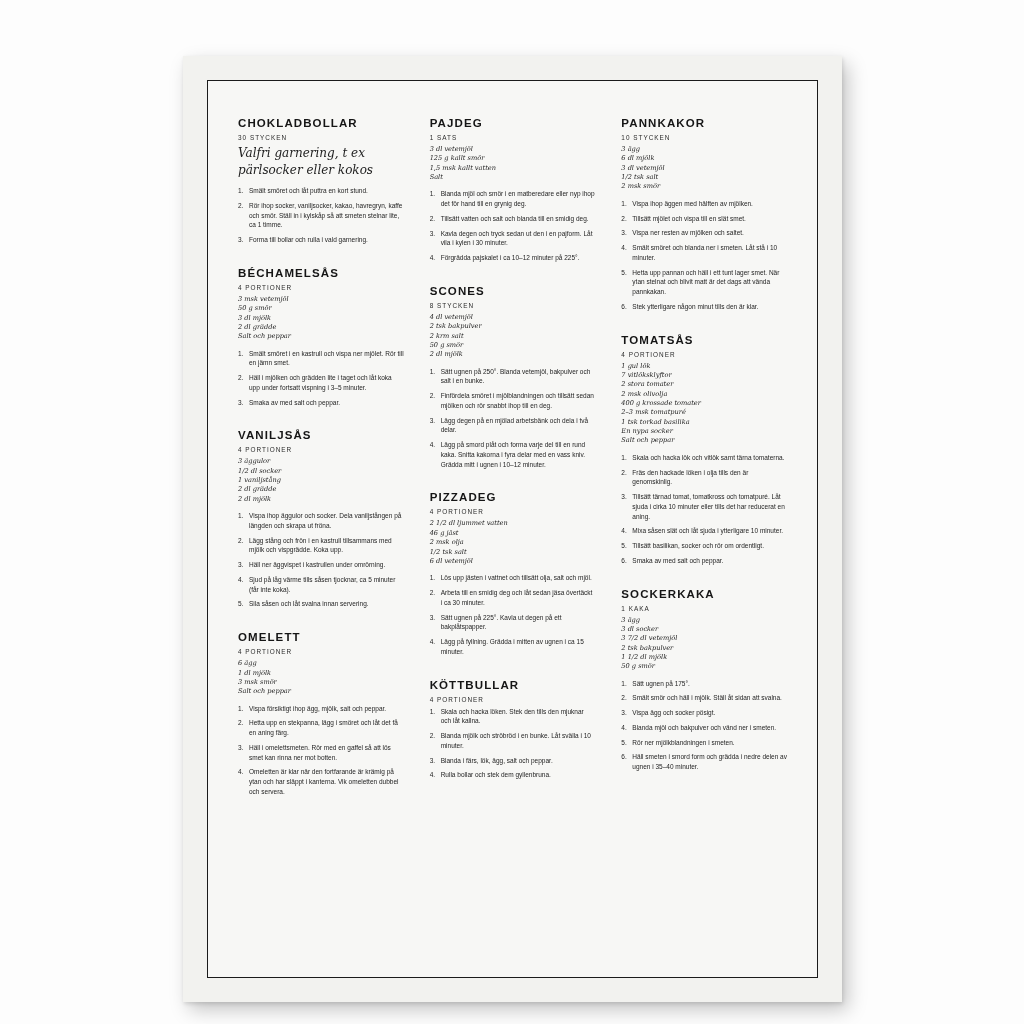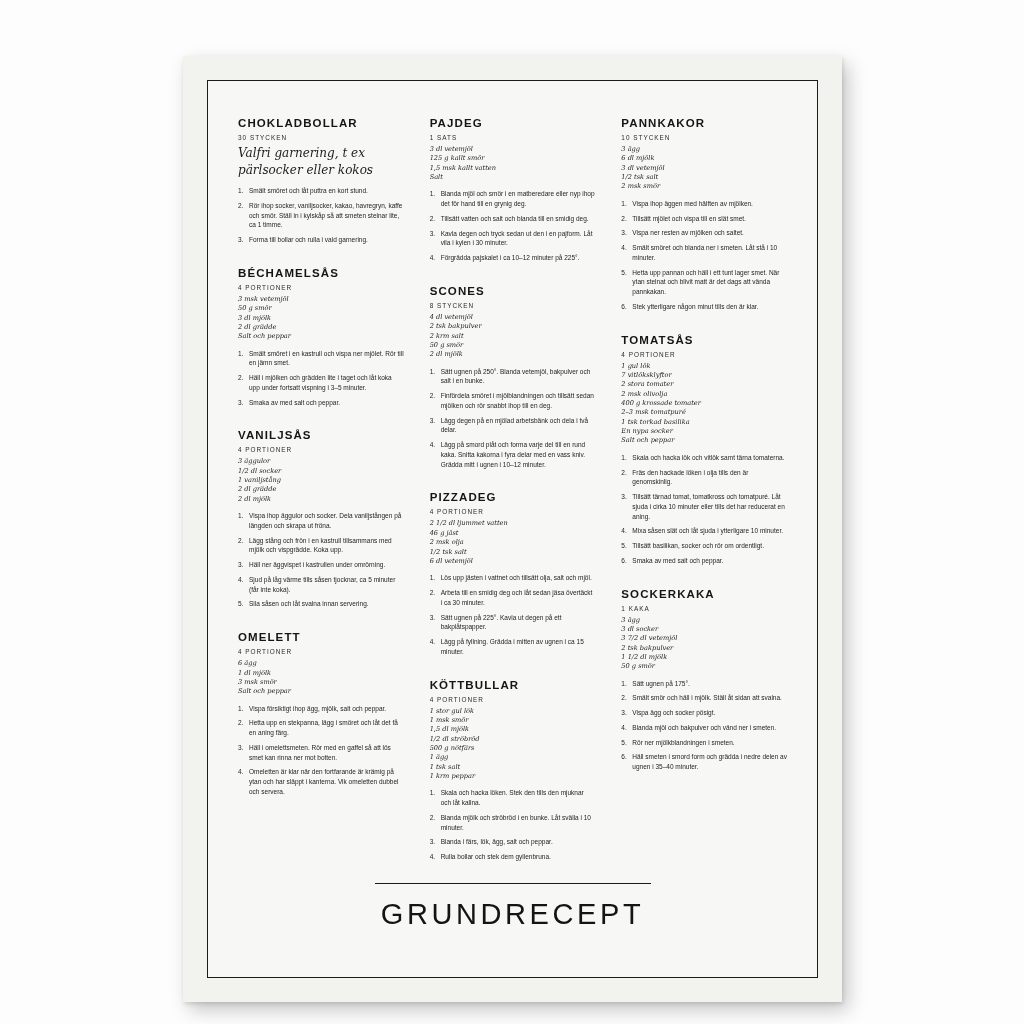--- a/index.html
+++ b/index.html
@@ -231,30 +231,20 @@
                 <ol class="steps">
                   <li>Lös upp jästen i vattnet och tillsätt olja, salt och mjöl.</li>
                   <li>Arbeta till en smidig deg och låt sedan jäsa övertäckt i ca 30 minuter.</li>
                   <li>Sätt ugnen på 225°. Kavla ut degen på ett bakplåtspapper.</li>
                   <li>Lägg på fyllning. Grädda i mitten av ugnen i ca 15 minuter.</li>
                 </ol>
               </div>
               <div class="recipe">
                 <h2>KÖTTBULLAR</h2>
                 <p class="yield">4 PORTIONER</p>
-                <ul class="ingredients">
-                  <li>1 stor gul lök</li>
-                  <li>1 msk smör</li>
-                  <li>1,5 dl mjölk</li>
-                  <li>1/2 dl ströbröd</li>
-                  <li>500 g nötfärs</li>
-                  <li>1 ägg</li>
-                  <li>1 tsk salt</li>
-                  <li>1 krm peppar</li>
-                </ul>
                 <ol class="steps">
                   <li>Skala och hacka löken. Stek den tills den mjuknar och låt kallna.</li>
                   <li>Blanda mjölk och ströbröd i en bunke. Låt svälla i 10 minuter.</li>
                   <li>Blanda i färs, lök, ägg, salt och peppar.</li>
                   <li>Rulla bollar och stek dem gyllenbruna.</li>
                 </ol>
               </div>
             </div>
             <div class="col">
               <div class="recipe">
@@ -315,19 +305,15 @@
                   <li>Smält smör och häll i mjölk. Ställ åt sidan att svalna.</li>
                   <li>Vispa ägg och socker pösigt.</li>
                   <li>Blanda mjöl och bakpulver och vänd ner i smeten.</li>
                   <li>Rör ner mjölkblandningen i smeten.</li>
                   <li>Häll smeten i smord form och grädda i nedre delen av ugnen i 35–40 minuter.</li>
                 </ol>
               </div>
             </div>
           </div>
       </div>
-      <div class="footer">
-        <div class="rule"></div>
-        <h1 class="title">GRUNDRECEPT</h1>
-      </div>
     </div>
   </div>
 </div>
 
 </body></html>

